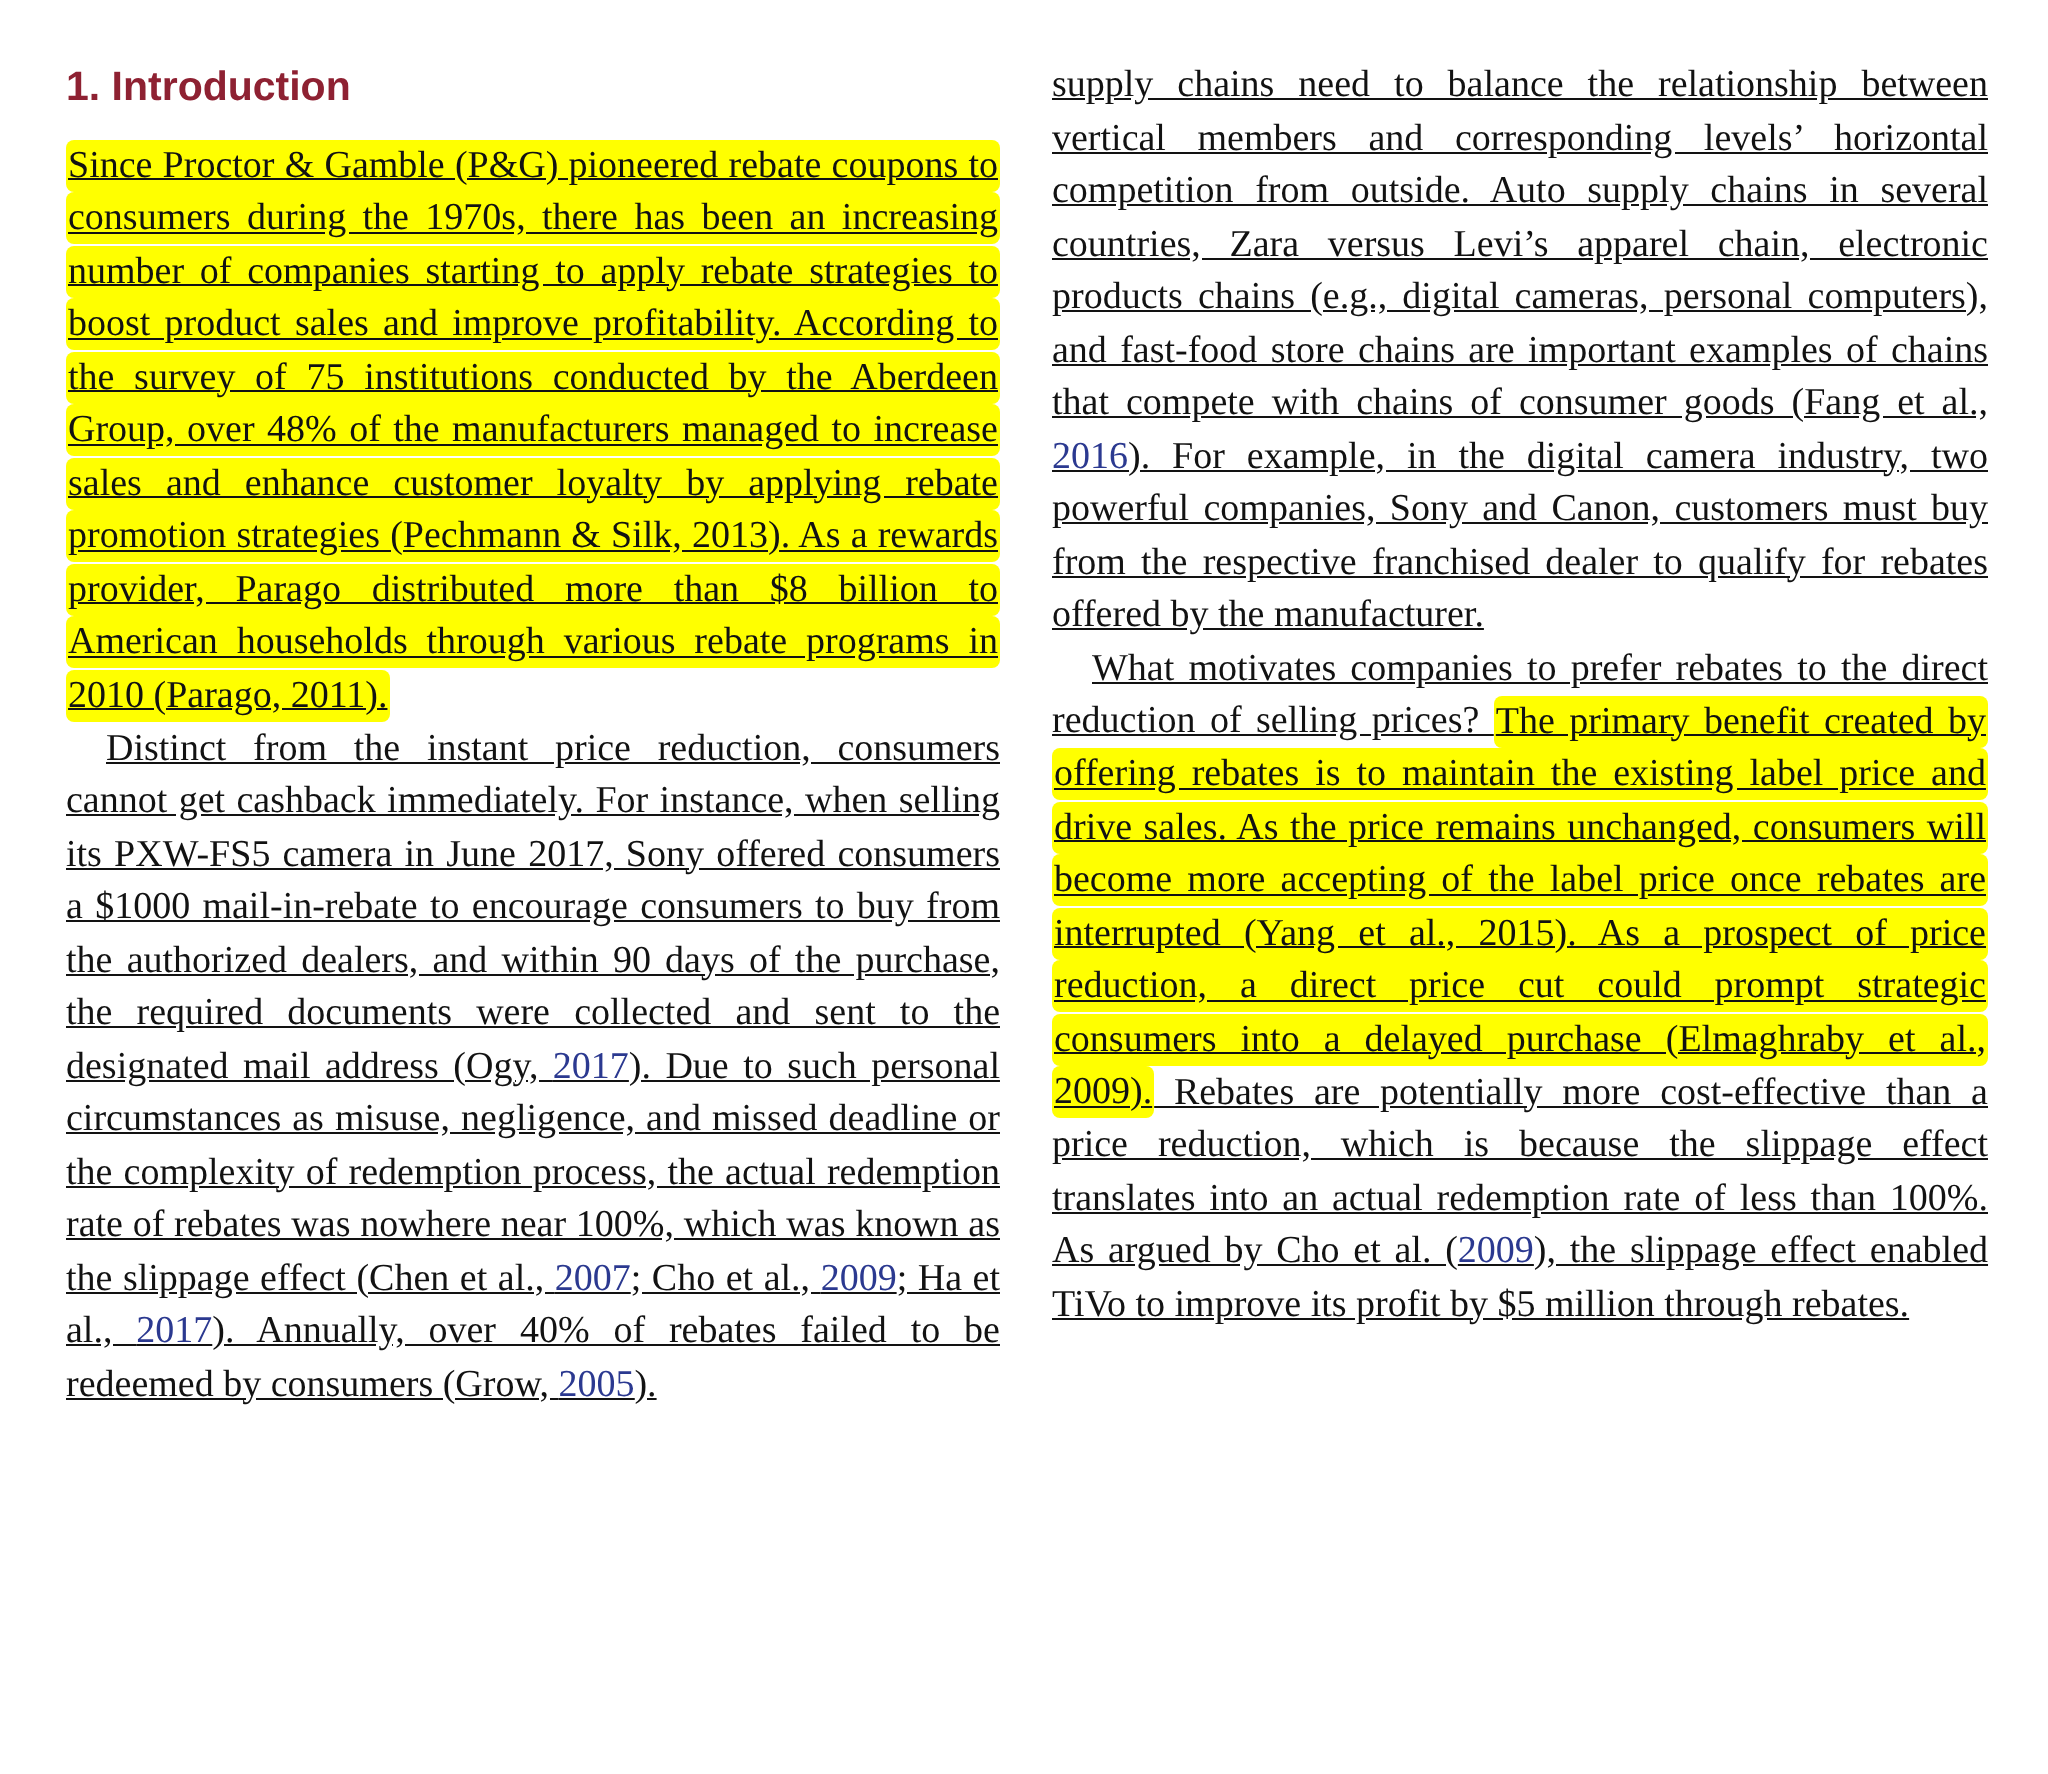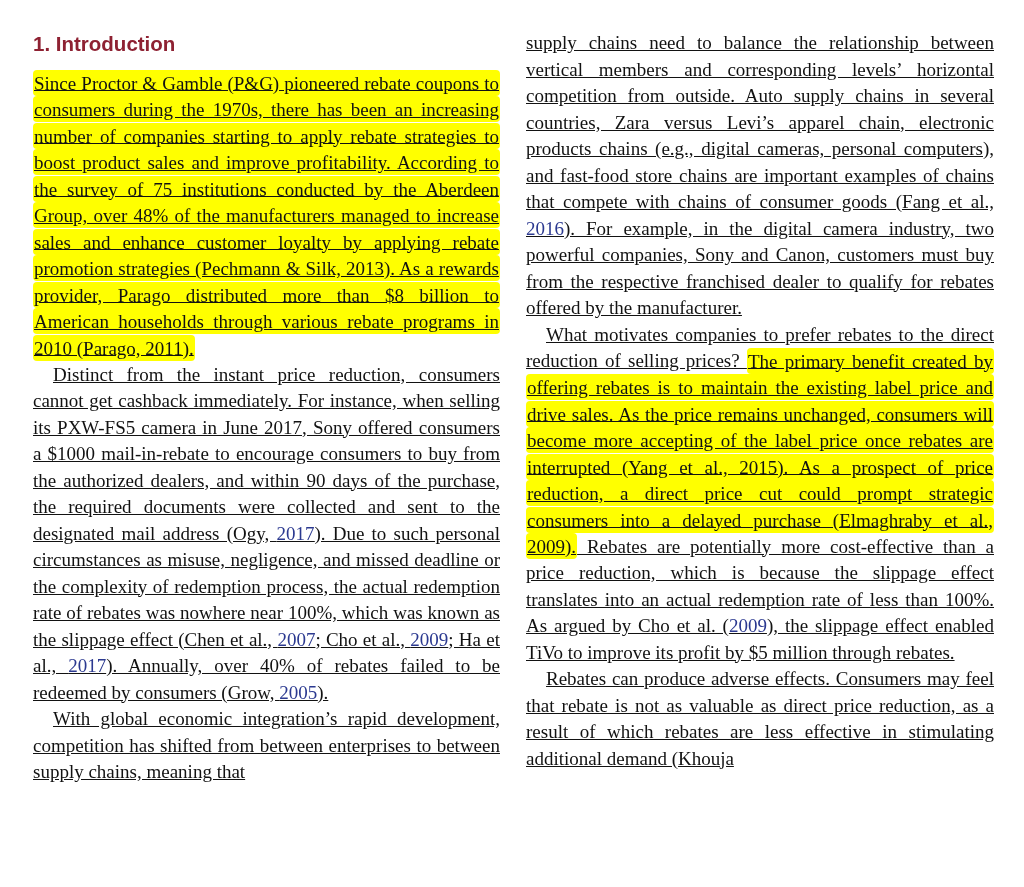--- a/index.html
+++ b/index.html
@@ -49,20 +49,18 @@
   .cite{color:var(--citation-color);cursor:pointer;}
 </style>
 </head>
 <body>
 
 <div class="page">
   <div class="col col-left">
     <h2 class="section-heading">1. Introduction</h2>
     <p class="para"><span class="hl">Since Proctor &amp; Gamble (P&amp;G) pioneered rebate coupons to consumers during the 1970s, there has been an increasing number of companies starting to apply rebate strategies to boost product sales and improve profitability. According to the survey of 75 institutions conducted by the Aberdeen Group, over 48% of the manufacturers managed to increase sales and enhance customer loyalty by applying rebate promotion strategies (Pechmann &amp; Silk, 2013). As a rewards provider, Parago distributed more than $8 billion to American households through various rebate programs in 2010 (Parago, 2011).</span></p>
     <p class="para indent"><span>Distinct from the instant price reduction, consumers cannot get cashback immediately. For instance, when selling its PXW-FS5 camera in June 2017, Sony offered consumers a $1000 mail-in-rebate to encourage consumers to buy from the authorized dealers, and within 90 days of the purchase, the required documents were collected and sent to the designated mail address (Ogy, </span><span class="cite">2017</span><span>). Due to such personal circumstances as misuse, negligence, and missed deadline or the complexity of redemption process, the actual redemption rate of rebates was nowhere near 100%, which was known as the slippage effect (Chen et al., </span><span class="cite">2007</span><span>; Cho et al., </span><span class="cite">2009</span><span>; Ha et al., </span><span class="cite">2017</span><span>). Annually, over 40% of rebates failed to be redeemed by consumers (Grow, </span><span class="cite">2005</span><span>).</span></p>
-    <p class="para indent"><span>With global economic integration’s rapid development, competition has shifted from between enterprises to between supply chains, meaning that</span></p>
   </div>
   <div class="col col-right">
     <p class="para"><span>supply chains need to balance the relationship between vertical members and corresponding levels’ horizontal competition from outside. Auto supply chains in several countries, Zara versus Levi’s apparel chain, electronic products chains (e.g., digital cameras, personal computers), and fast-food store chains are important examples of chains that compete with chains of consumer goods (Fang et al., </span><span class="cite">2016</span><span>). For example, in the digital camera industry, two powerful companies, Sony and Canon, customers must buy from the respective franchised dealer to qualify for rebates offered by the manufacturer.</span></p>
     <p class="para indent"><span>What motivates companies to prefer rebates to the direct reduction of selling prices? </span><span class="hl">The primary benefit created by offering rebates is to maintain the existing label price and drive sales. As the price remains unchanged, consumers will become more accepting of the label price once rebates are interrupted (Yang et al., 2015). As a prospect of price reduction, a direct price cut could prompt strategic consumers into a delayed purchase (Elmaghraby et al., 2009).</span><span> Rebates are potentially more cost-effective than a price reduction, which is because the slippage effect translates into an actual redemption rate of less than 100%. As argued by Cho et al. (</span><span class="cite">2009</span><span>), the slippage effect enabled TiVo to improve its profit by $5 million through rebates.</span></p>
-    <p class="para indent"><span>Rebates can produce adverse effects. Consumers may feel that rebate is not as valuable as direct price reduction, as a result of which rebates are less effective in stimulating additional demand (Khouja</span></p>
   </div>
 </div>
 
 </body></html>

